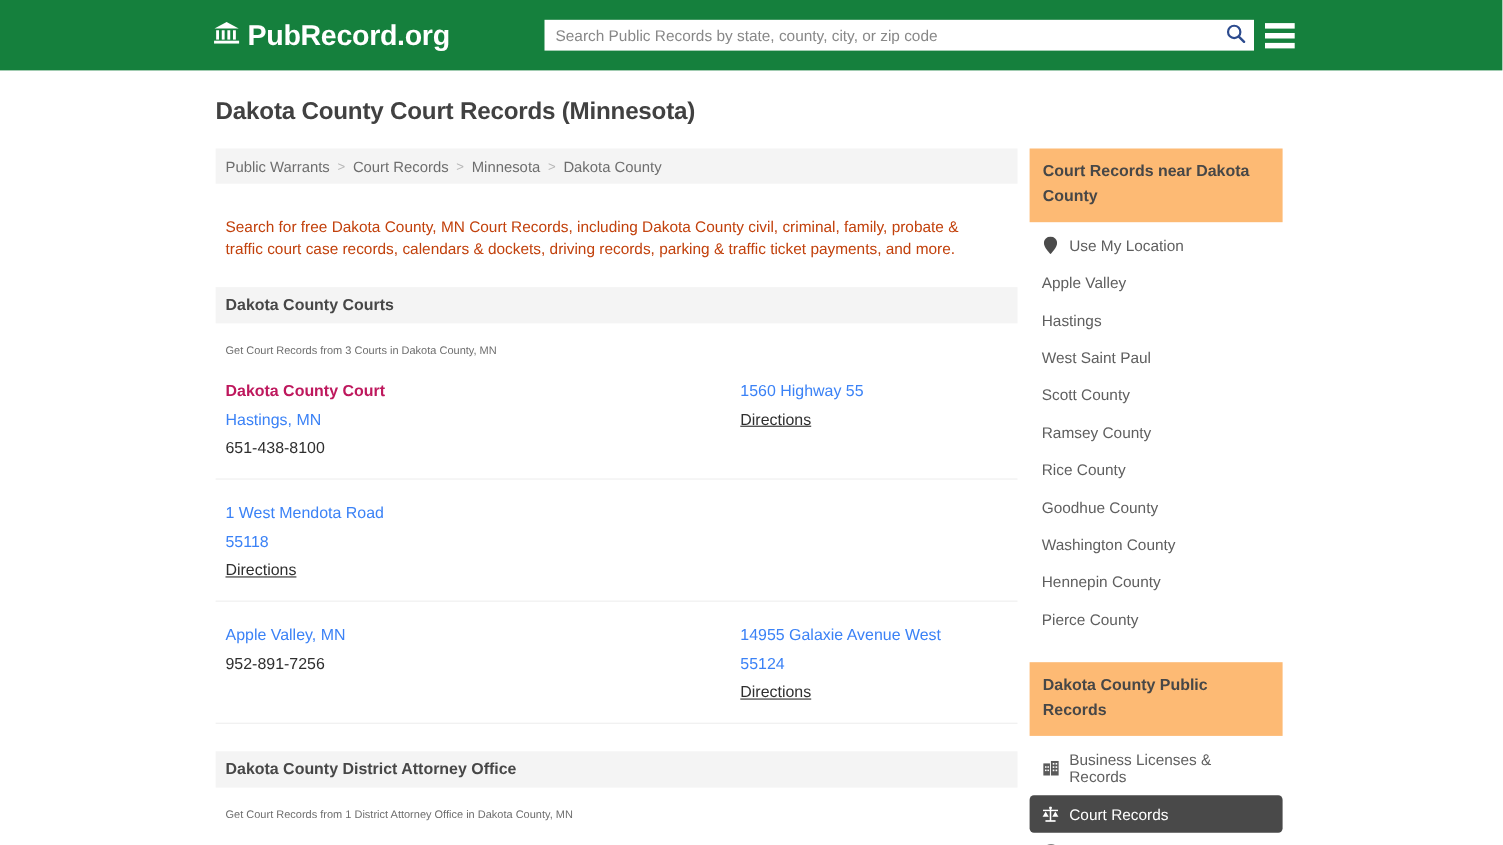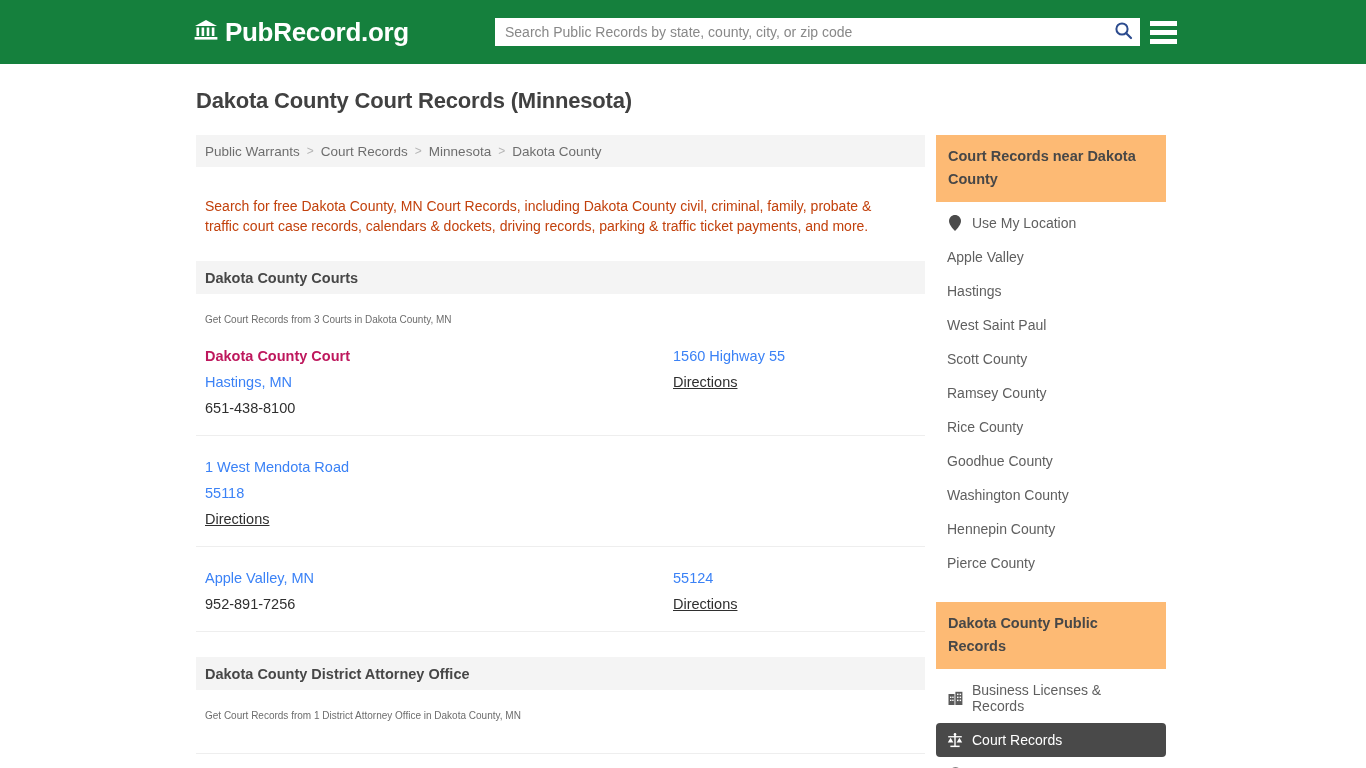--- a/index.html
+++ b/index.html
@@ -299,20 +299,21 @@
           <a class="lst-directions" href="#">Directions</a>
         </div>
       </div>
 
       <div class="listing">
         <div class="listing-left">
           <div class="lst-city">Apple Valley, MN</div>
           <a class="lst-phone" href="#">952-891-7256</a>
         </div>
         <div class="listing-right">
+          <div class="lst-street">14955 Galaxie Avenue West</div>
           <div class="lst-zip">55124</div>
           <a class="lst-directions" href="#">Directions</a>
         </div>
       </div>
 
       <div class="section-bar">Dakota County District Attorney Office</div>
       <div class="section-sub">Get Court Records from 1 District Attorney Office in Dakota County, MN</div>
 
       <div class="listing">
         

